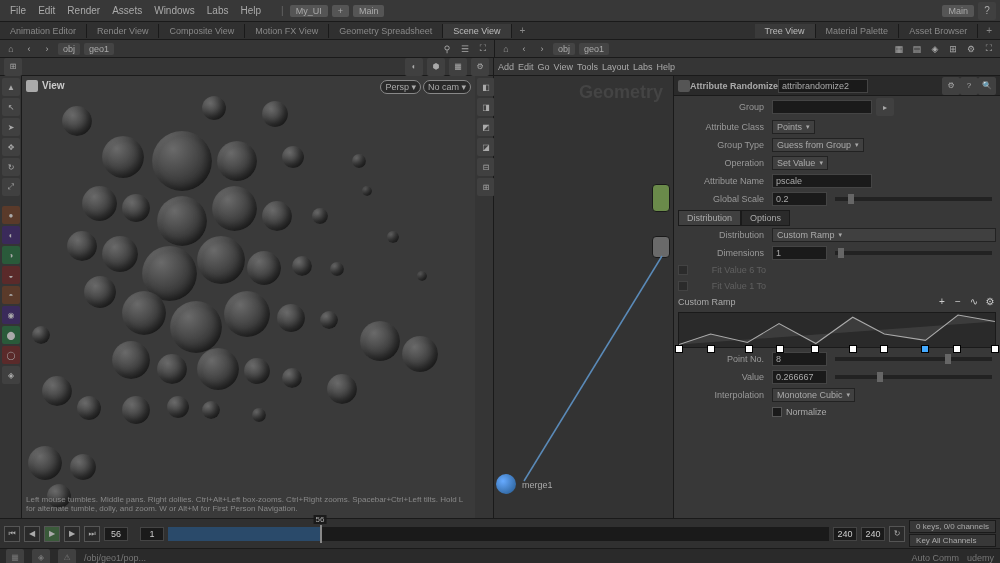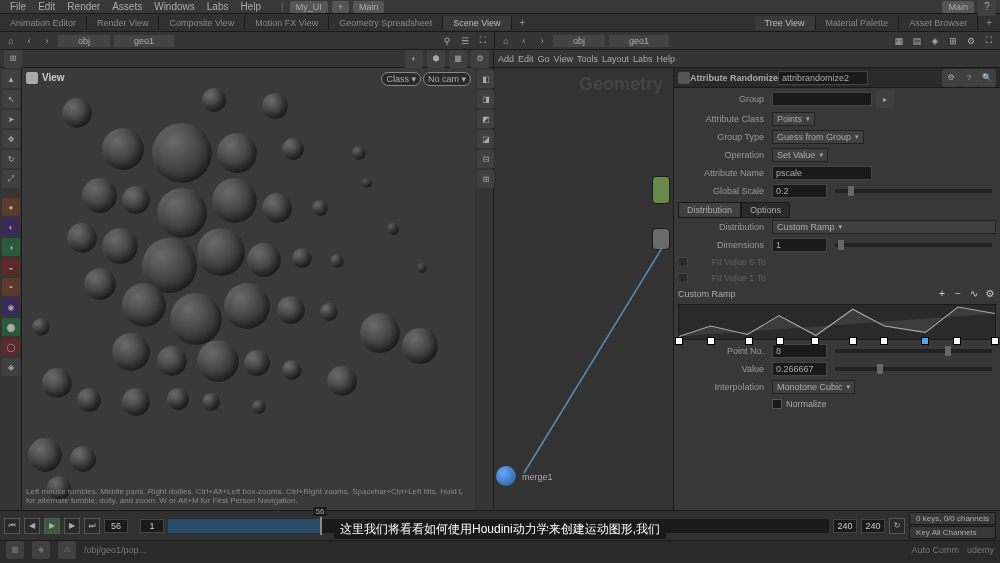--- a/index.html
+++ b/index.html
@@ -1,26 +1,26 @@
 <!DOCTYPE html>
 <html><head>
 <meta charset="utf-8">
 <style>
 * { margin: 0; padding: 0; box-sizing: border-box; font-family: Arial, sans-serif; }
 body { background: #2a2a2a; color: #aaa; font-size: 10px; width: 1000px; height: 563px; overflow: hidden; position: relative; }
-.menubar { height: 14px; background: #383838; display: flex; align-items: center; padding: 0 4px; border-bottom: 1px solid #1a1a1a; justify-content: flex-end; }
+.menubar { height: 22px; background: #383838; display: flex; align-items: center; padding: 0 4px; border-bottom: 1px solid #1a1a1a; justify-content: flex-end; }
 .menubar span { padding: 0 6px; cursor: pointer; font-size: 10px; }
 .menubar .spacer { flex: 1; }
 .menubar .tag { background: #555; padding: 1px 6px; border-radius: 2px; margin-right: 4px; font-size: 9px; }
 .tabbar { height: 18px; background: #303030; display: flex; align-items: center; border-bottom: 1px solid #1a1a1a; }
 .tab { padding: 2px 10px; font-size: 9px; color: #888; border-right: 1px solid #1a1a1a; cursor: pointer; }
 .tab.active { background: #3a3a3a; color: #bbb; }
 .tab-plus { padding: 2px 8px; color: #888; cursor: pointer; }
 .pathbar { height: 18px; background: #353535; display: flex; align-items: center; padding: 0 4px; gap: 4px; border-bottom: 1px solid #1a1a1a; font-size: 9px; }
-.pathbar .chip { background: #444; padding: 1px 20px; border-radius: 2px; text-align: right; }
+.pathbar .chip { background: #444; padding: 1px 5px; border-radius: 2px; text-align: right; }
 .pathbar .icon { width: 14px; height: 14px; display: flex; align-items: center; justify-content: center; }
 .main-area { display: flex; height: 460px; }
 .left-panel { width: 494px; display: flex; flex-direction: column; border-right: 1px solid #1a1a1a; }
 .right-panel { width: 506px; display: flex; flex-direction: column; }
 .viewport-header { height: 18px; background: #353535; display: flex; align-items: center; padding: 0 4px; gap: 4px; border-bottom: 1px solid #1a1a1a; }
 .viewport-header .spacer { flex: 1; }
 .left-toolbar { width: 22px; background: #353535; display: flex; flex-direction: column; gap: 2px; padding: 2px; border-right: 1px solid #1a1a1a; }
 .tool-icon { width: 18px; height: 18px; background: #404040; border-radius: 2px; display: flex; align-items: center; justify-content: center; font-size: 8px; cursor: pointer; }
 .tool-icon.c1 { background: #5a3a2a; }
 .tool-icon.c2 { background: #3a2a5a; }
@@ -169,21 +169,21 @@
         <div class="tool-icon c1">◓</div>
         <div class="tool-icon c2">◉</div>
         <div class="tool-icon c3">⬤</div>
         <div class="tool-icon c4">◯</div>
         <div class="tool-icon">◈</div>
       </div>
       <div class="viewport">
         <div class="view-label-icon"></div>
         <div class="view-label">View</div>
         <div class="view-dropdowns">
-          <div class="vd"><span>Class</span> ▾</div>
+          <div class="vd"><span>Persp</span> ▾</div>
           <div class="vd"><span>No cam</span> ▾</div>
         </div>
 
         <div class="sphere" style="left:40px;top:30px;width:30px;height:30px"></div>
         <div class="sphere" style="left:180px;top:20px;width:24px;height:24px"></div>
         <div class="sphere" style="left:240px;top:25px;width:26px;height:26px"></div>
         <div class="sphere" style="left:80px;top:60px;width:42px;height:42px"></div>
         <div class="sphere" style="left:130px;top:55px;width:60px;height:60px"></div>
         <div class="sphere" style="left:195px;top:65px;width:40px;height:40px"></div>
         <div class="sphere" style="left:260px;top:70px;width:22px;height:22px"></div>
@@ -409,14 +409,14 @@
   <span class="tool-icon">▦</span>
   <span class="tool-icon">◈</span>
   <span class="tool-icon">⚠</span>
   <span>/obj/geo1/pop...</span>
   <div style="flex:1"></div>
   <span>Auto Comm</span>
   <span>udemy</span>
 </div>
 
 <div class="subtitle">
-  <div class="l1">这里我们将看看如何使用Houdini动力学来创建运动图形,我们</div><br>
+  <br>
 </div>
 
 </body></html>

